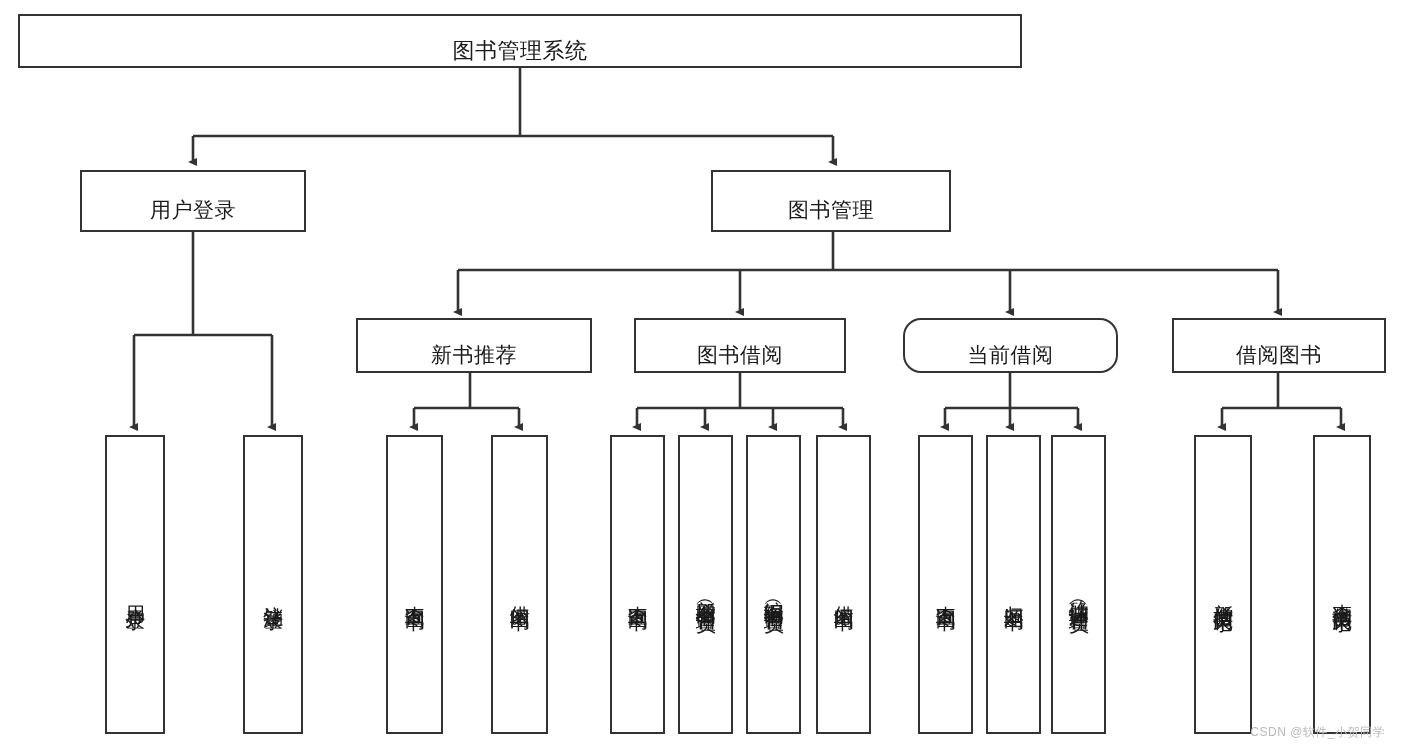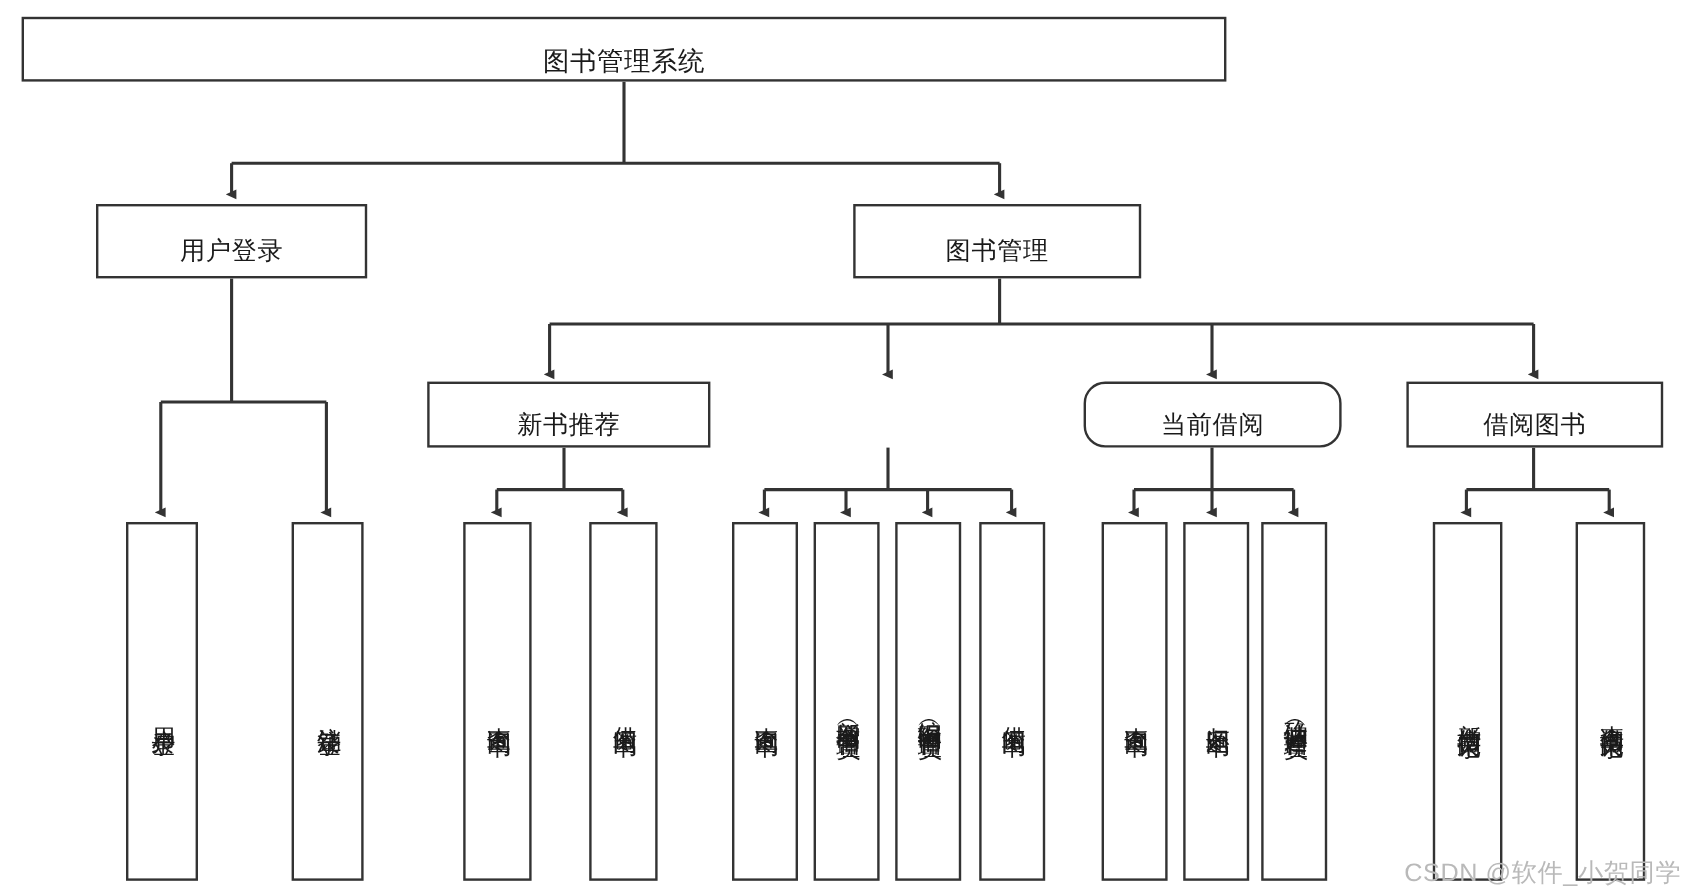--- a/index.html
+++ b/index.html
@@ -52,23 +52,23 @@
     line-height: 1.18;
     letter-spacing: 2px;
     white-space: normal;
     max-height: 100%;
   }
   .node.root .node-label {
     font-size: 22px;
   }
   .watermark {
     position: absolute;
-    right: 4px;
+    right: 20px;
     bottom: 6px;
-    font-size: 21px;
+    font-size: 12px;
     color: #b9b9b9;
     letter-spacing: 0.5px;
     z-index: 3;
     white-space: nowrap;
     pointer-events: none;
   }
 </style>
 </head>
 <body>
 
@@ -131,20 +131,23 @@
   <div class="node" style="left:80px; top:170px; width:226px; height:62px;">
     <span class="node-label">用户登录</span>
   </div>
   <div class="node" style="left:711px; top:170px; width:240px; height:62px;">
     <span class="node-label">图书管理</span>
   </div>
 
   <div class="node" style="left:356px; top:318px; width:236px; height:55px;">
     <span class="node-label">新书推荐</span>
   </div>
+  <div class="node" style="left:634px; top:318px; width:212px; height:55px;">
+    <span class="node-label">图书借阅</span>
+  </div>
   <div class="node" style="left:903px; top:318px; width:215px; height:55px;border-radius:18px;">
     <span class="node-label">当前借阅</span>
   </div>
   <div class="node" style="left:1172px; top:318px; width:214px; height:55px;">
     <span class="node-label">借阅图书</span>
   </div>
 
   <div class="node leaf" style="left:105px; top:435px; width:60px; height:299px;">
     <span class="node-label">用户登录</span>
   </div>

